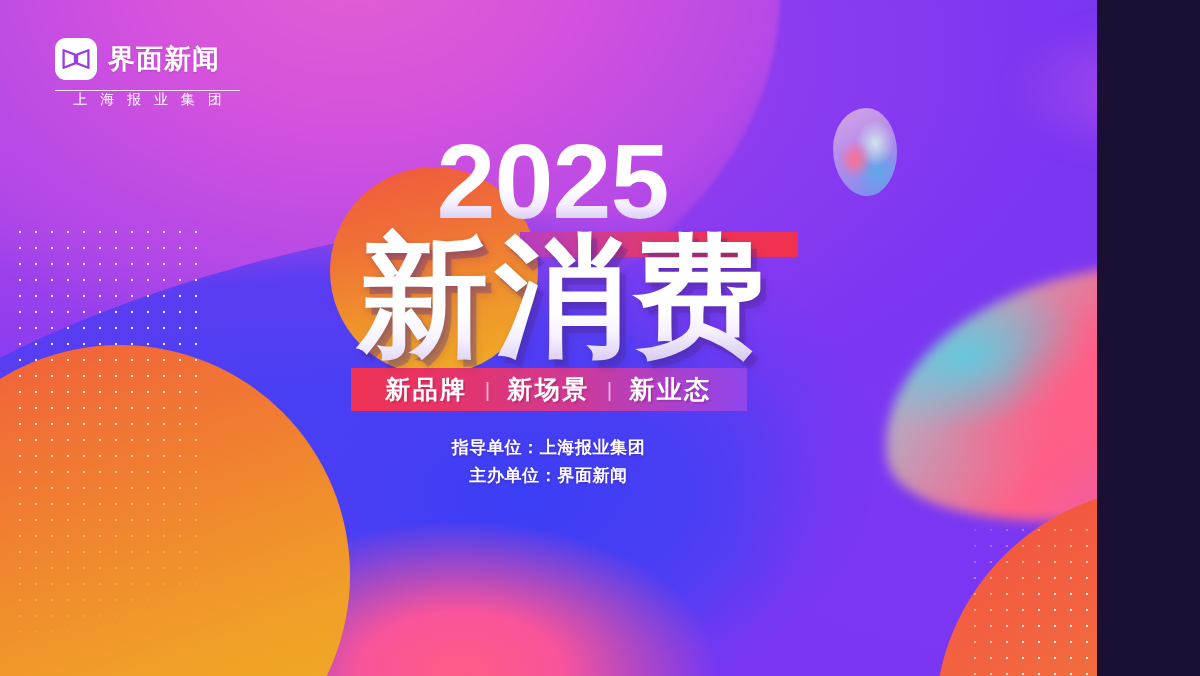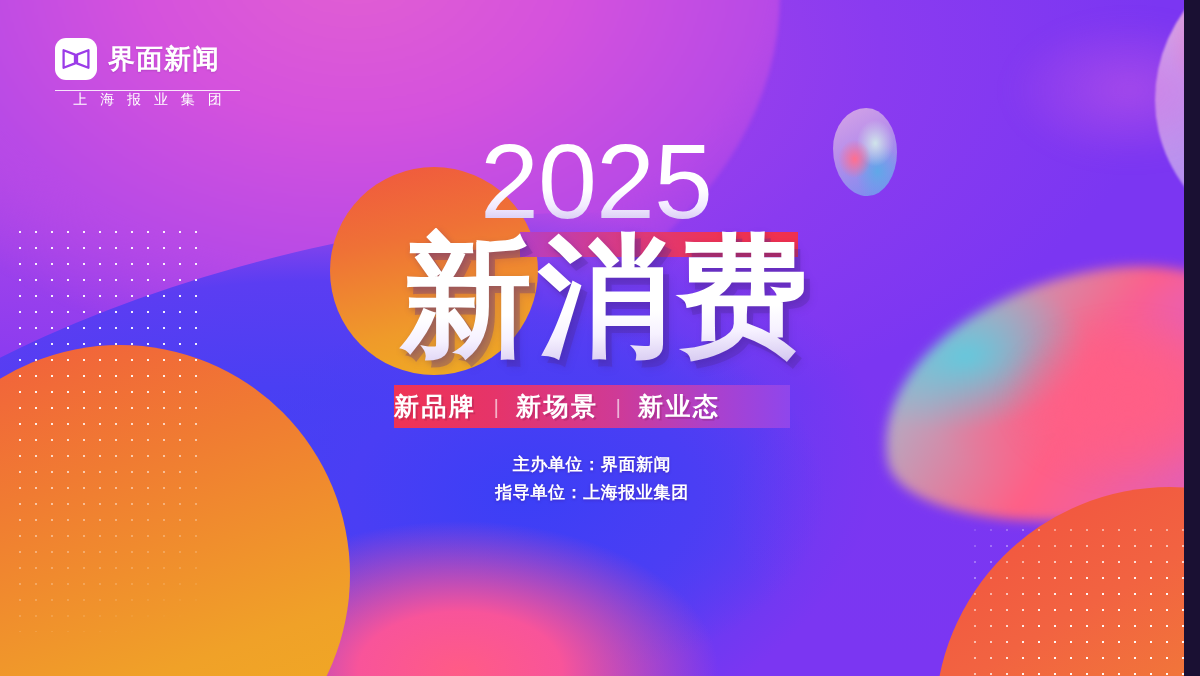--- a/index.html
+++ b/index.html
@@ -3,21 +3,21 @@
 <meta charset="utf-8">
 <title>2025 新消费</title>
 <style>
   * { margin:0; padding:0; box-sizing:border-box; }
   html,body{
     background:#1a1033;
     font-family:"Liberation Sans","DejaVu Sans",sans-serif;
   }
   #poster{
     position:relative;
-    width:1184px; height:676px;
+    width:1097px; height:676px;
     overflow:hidden;
     background:#7f1d1d;
   }
 
   
   .bg{position:absolute;inset:0;overflow:hidden;}
 
   
   .base{
     position:absolute; inset:0;
@@ -209,21 +209,21 @@
   }
 
   .year-wrap{position:relative; height:108px; width:100%;}
   .redbar{
     position:absolute; left:520px; top:104px;
     width:278px; height:25px;
     background:linear-gradient(90deg,#b63fc4 0%,#d93a80 38%,#ef3354 72%,#f0304e 100%);
   }
   .year{
     position:relative;
-    font-size:106px; font-weight:400; line-height:1;
+    font-size:106px; font-weight:700; line-height:1;
     letter-spacing:-1px;
     text-align:center;
     background:linear-gradient(180deg,#ffffff 0%,#ffffff 58%,#f2eaff 74%,#cfc2ef 92%,#b9a9e4 100%);
     -webkit-background-clip:text;
             background-clip:text;
     color:transparent;
     -webkit-text-fill-color:transparent;
     padding-left:8px;
   }
 
@@ -238,24 +238,24 @@
     -webkit-background-clip:text;
             background-clip:text;
     -webkit-text-fill-color:transparent;
     filter:drop-shadow(6px 7px 0 rgba(78,40,150,.30))
            drop-shadow(2px 3px 3px rgba(52,22,110,.28));
     white-space:nowrap;
     margin-left:25px;
   }
 
   .tagline{
-    margin-top:20px;
+    margin-top:3px;
     width:396px; height:43px;
     background:linear-gradient(90deg,#ef3354 0%,#e5346a 26%,#cf3a96 56%,#a941cf 82%,#8f46ec 100%);
-    display:flex; align-items:center; justify-content:flex-start;
+    display:flex; align-items:center; justify-content:center;
     gap:0;
   }
   .tagline span.t{
     color:#fff; font-size:25px; font-weight:700;
     letter-spacing:2.5px; line-height:1;
     text-shadow:2px 2px 0 rgba(120,20,70,.22);
     white-space:nowrap;
   }
   .tagline span.sep{
     color:rgba(255,255,255,.62);
@@ -331,19 +331,19 @@
 
     <div class="tagline">
       <span class="t">新品牌</span>
       <span class="sep">|</span>
       <span class="t">新场景</span>
       <span class="sep">|</span>
       <span class="t">新业态</span>
     </div>
 
     <div class="credits">
+      <div>指导单位：上海报业集团</div>
       <div>主办单位：界面新闻</div>
-      <div>指导单位：上海报业集团</div>
     </div>
 
   </div>
 
 </div>
 
 </body></html>

